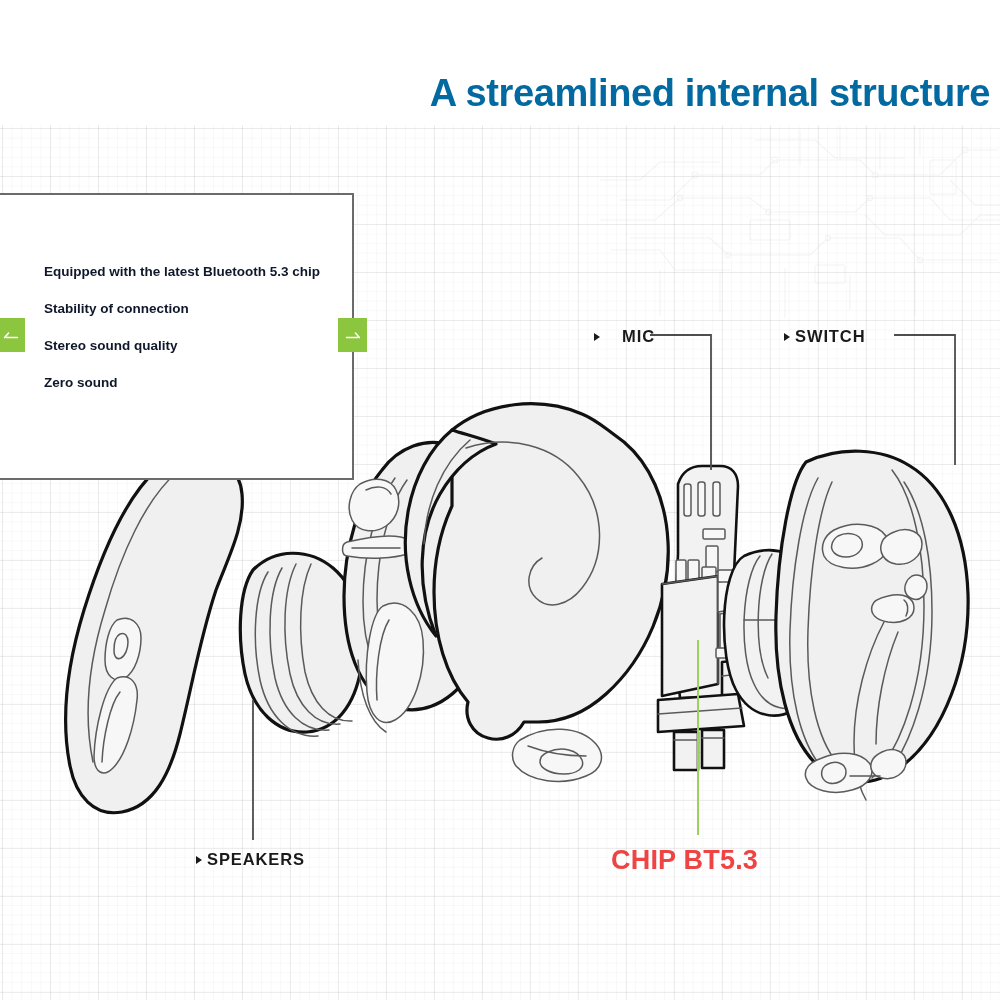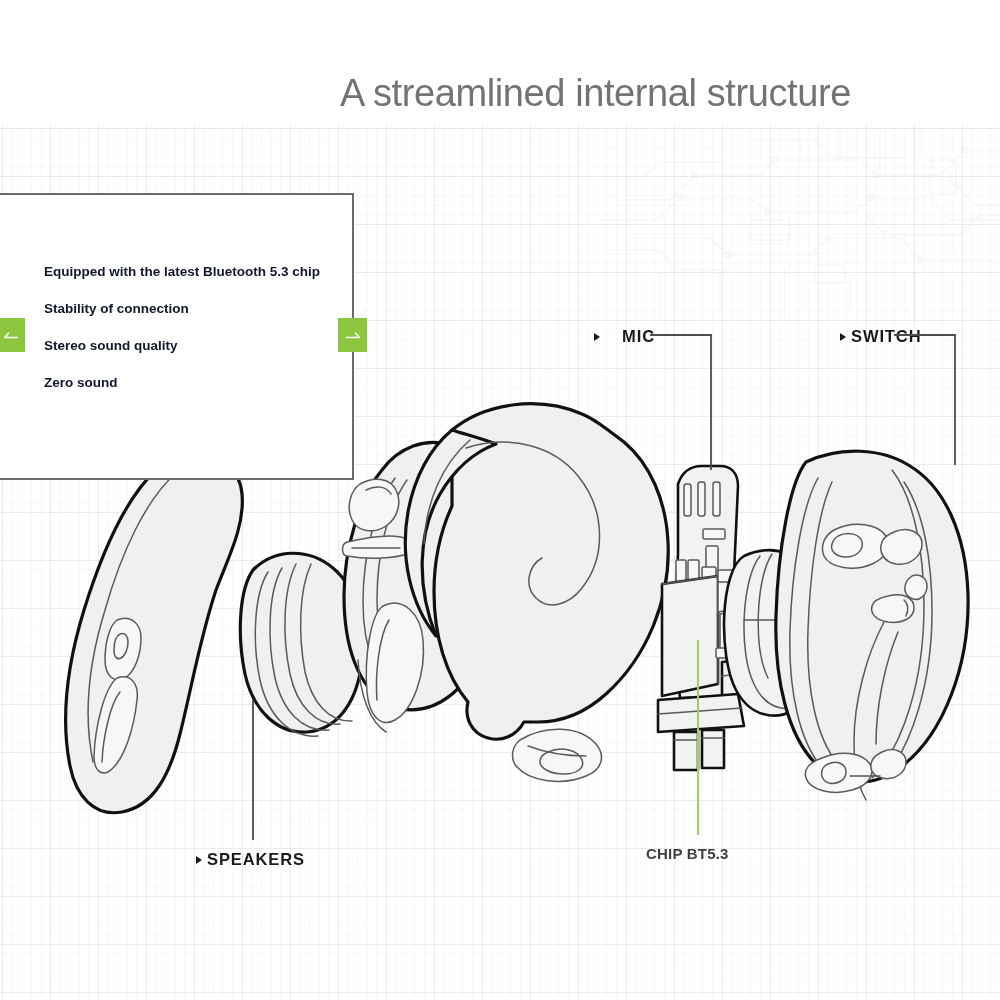--- a/index.html
+++ b/index.html
@@ -35,25 +35,26 @@
     opacity: 0.30;
     pointer-events: none;
   }
 
   
   #title {
     position: absolute;
     left: 340px; top: 72px;
     width: 650px;
     font-size: 38px;
-    font-weight: 400;
+    font-weight: 700;
     letter-spacing: -0.4px;
-    color: #737373;
+    color: #0369a1;
     white-space: nowrap;
     font-family: "Liberation Sans", sans-serif;
+    text-align: right;
   }
 
   
   #illustration {
     position: absolute;
     left: 0; top: 0; width: 1000px; height: 1000px;
     pointer-events: none;
   }
 
   
@@ -109,30 +110,30 @@
     border-top: 4.5px solid transparent;
     border-bottom: 4.5px solid transparent;
   }
   .part-label .txt {
     font-size: 16.5px;
     font-weight: 700;
     letter-spacing: 0.9px;
     color: #1a1a1a;
   }
   #label-mic     { left: 594px; top: 327px; gap: 22px; }
-  #label-switch  { left: 840px; top: 327px; }
+  #label-switch  { left: 784px; top: 327px; }
   #label-speakers{ left: 196px; top: 850px; }
 
   #label-chip {
     position: absolute;
-    left: 646px; top: 845px;
-    font-size: 15px;
+    left: 611px; top: 845px;
+    font-size: 27px;
     font-weight: 700;
     letter-spacing: 0.2px;
-    color: #404040;
+    color: #ef4444;
     white-space: nowrap;
     font-family: "Liberation Sans", sans-serif;
   }
 
   
   #leaders { position: absolute; left:0; top:0; width:1000px; height:1000px; pointer-events:none; z-index: 4; }
 </style>
 </head>
 <body>
 

